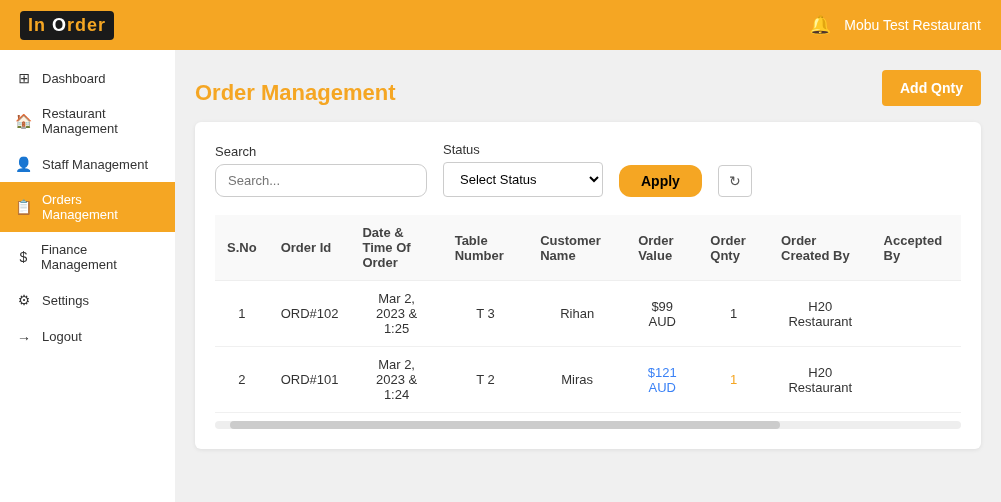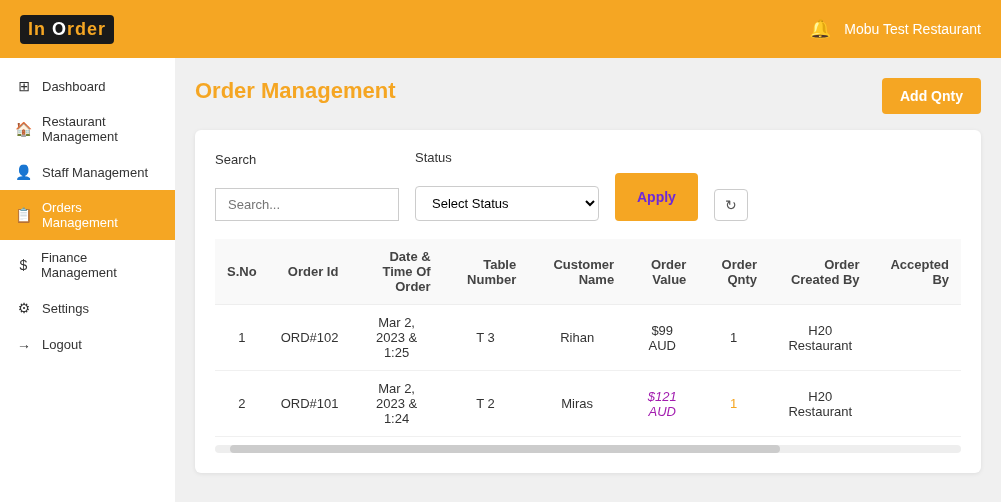--- a/index.html
+++ b/index.html
@@ -1,21 +1,21 @@
 <!DOCTYPE html>
 <html><head>
   <meta charset="utf-8">
   <style>
     * { margin: 0; padding: 0; box-sizing: border-box; }
     body { font-family: Arial, sans-serif; background: #f0f0f0; display: flex; flex-direction: column; height: 502px; width: 1001px; overflow: hidden; }
 
     
     .header {
       background: #f5a623;
-      height: 58px;
+      height: 50px;
       display: flex;
       align-items: center;
       justify-content: space-between;
       padding: 0 20px;
       flex-shrink: 0;
     }
     .header-logo {
       display: flex;
       align-items: center;
     }
@@ -81,21 +81,21 @@
 
     
     .main {
       flex: 1;
       padding: 20px;
       overflow: auto;
     }
     .main-header {
       display: flex;
       justify-content: space-between;
-      align-items: flex-start;
+      align-items: flex-end;
       margin-bottom: 16px;
     }
     .page-title {
       font-size: 22px;
       font-weight: bold;
       color: #f5a623;
     }
     .add-order-btn {
       background: #f5a623;
       color: white;
@@ -118,50 +118,50 @@
     
     .filter-row {
       display: flex;
       align-items: flex-end;
       gap: 16px;
       margin-bottom: 18px;
     }
     .filter-group {
       display: flex;
       flex-direction: column;
-      gap: 21px;
+      gap: 5px;
     }
     .filter-label {
       font-size: 13px;
       color: #333;
       font-weight: 500;
     }
     .search-input {
       border: 1px solid #ccc;
-      border-radius: 0;
+      border-radius: 9px;
       padding: 8px 12px;
       font-size: 13px;
-      width: 184px;
+      width: 212px;
       outline: none;
     }
     .status-select {
       border: 1px solid #ccc;
       border-radius: 4px;
       padding: 8px 12px;
       font-size: 13px;
-      width: 184px;
+      width: 160px;
       background: white;
       outline: none;
     }
     .apply-btn {
       background: #f5a623;
-      color: #6d28d9;
+      color: #000000;
       border: none;
-      padding: 16px 22px;
-      border-radius: 4px;
+      padding: 8px 22px;
+      border-radius: 12px;
       font-size: 14px;
       cursor: pointer;
       font-weight: bold;
     }
     .refresh-btn {
       background: white;
       border: 1px solid #ccc;
       border-radius: 4px;
       padding: 7px 10px;
       font-size: 14px;
@@ -177,21 +177,21 @@
       width: 100%;
       border-collapse: collapse;
       font-size: 13px;
       min-width: 700px;
     }
     thead tr {
       background: #f9f9f9;
     }
     thead th {
       padding: 10px 12px;
-      text-align: right;
+      text-align: left;
       color: #444;
       font-weight: 600;
       font-size: 13px;
       border-bottom: 1px solid #eee;
     }
     tbody tr {
       border-bottom: 1px solid #f0f0f0;
     }
     tbody td {
       padding: 10px 12px;
@@ -317,21 +317,21 @@
                 <td>1</td>
                 <td>H20 Restaurant</td>
                 <td></td>
               </tr>
               <tr>
                 <td>2</td>
                 <td>ORD#101</td>
                 <td>Mar 2, 2023 &amp; 1:24</td>
                 <td>T 2</td>
                 <td>Miras</td>
-                <td style="color: #a21caf; font-style: italic;">$121 AUD</td>
+                <td style="color: #3b82f6;">$121 AUD</td>
                 <td style="color: rgb(245, 166, 35);">1</td>
                 <td>H20 Restaurant</td>
                 <td></td>
               </tr>
             </tbody>
         </table>
         <div class="table-scrollbar">
           <div class="table-scrollbar-thumb"></div>
         </div>
       </div>

